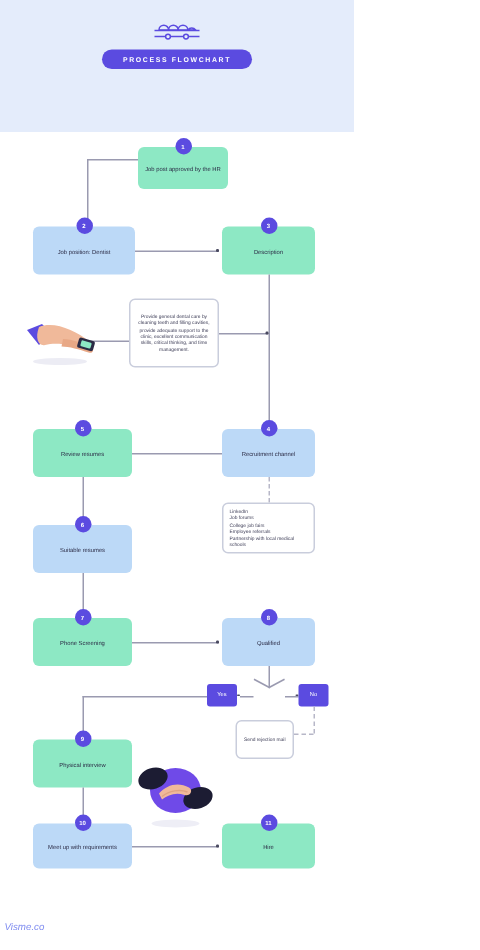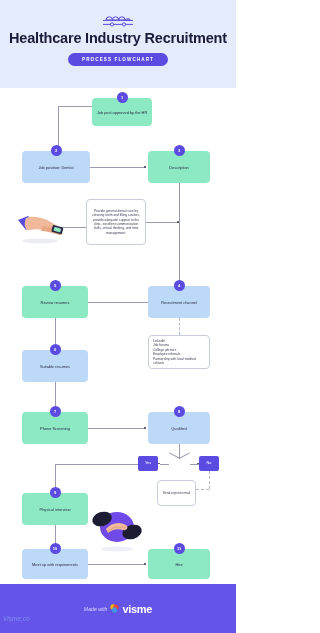--- a/index.html
+++ b/index.html
@@ -107,21 +107,20 @@
     <svg class="hdr-icon" viewBox="0 0 36 16">
       <path d="M6 9 A3.2 3.2 0 0 1 12.4 9 Z" fill="none" stroke="#5b4be0" stroke-width="1"></path>
       <path d="M12.4 9 A3.2 3.2 0 0 1 18.8 9 Z" fill="none" stroke="#5b4be0" stroke-width="1"></path>
       <path d="M18.8 9 A3.2 3.2 0 0 1 25.2 9 Z" fill="none" stroke="#5b4be0" stroke-width="1"></path>
       <path d="M25.2 9 A3.2 3.2 0 0 1 30.4 9 Z" fill="none" stroke="#5b4be0" stroke-width="1"></path>
       <line x1="3" y1="9.4" x2="33" y2="9.4" stroke="#5b4be0" stroke-width="1"></line>
       <line x1="3" y1="13.4" x2="33" y2="13.4" stroke="#5b4be0" stroke-width="1"></line>
       <circle cx="12" cy="13.4" r="1.6" fill="#e4ecfb" stroke="#5b4be0" stroke-width="1"></circle>
       <circle cx="24" cy="13.4" r="1.6" fill="#e4ecfb" stroke="#5b4be0" stroke-width="1"></circle>
     </svg>
-    <div class="hdr-title">Healthcare Industry Recruitment</div>
     <div class="hdr-badge">Process Flowchart</div>
   </div>
 
   <div class="canvas">
 
     <div class="ln lnh" style="left:58px;top:18px;width:34px;"></div>
     <div class="ln lnv" style="left:58px;top:18px;height:42px;"></div>
     <div class="arw down" style="left:56.4px;top:58px;"></div>
 
     <div class="node green" style="left:92px;top:10px;width:60px;height:28px;">
@@ -267,25 +266,16 @@
     <div class="ln lnh" style="left:88px;top:476px;width:58px;"></div>
     <div class="dot" style="left:144px;top:475.2px;"></div>
 
     <div class="node green" style="left:148px;top:461px;width:62px;height:30px;">
       <span>Hire</span>
     </div>
     <div class="badge-num" style="left:173.5px;top:455px;">11</div>
 
   </div>
 
-  <div class="footer">
-    <span class="made">Made with</span>
-    <svg class="visme-logo" viewBox="0 0 10 10">
-      <circle cx="3.4" cy="3.4" r="3" fill="#f2b705"></circle>
-      <circle cx="6.6" cy="3.6" r="3" fill="#e8453c" opacity="0.9"></circle>
-      <circle cx="5" cy="6.6" r="3" fill="#3b9de8" opacity="0.9"></circle>
-    </svg>
-    <span class="visme-word">visme</span>
-  </div>
 
   <div class="watermark">Visme.co</div>
 
 </div>
 
 </body></html>

